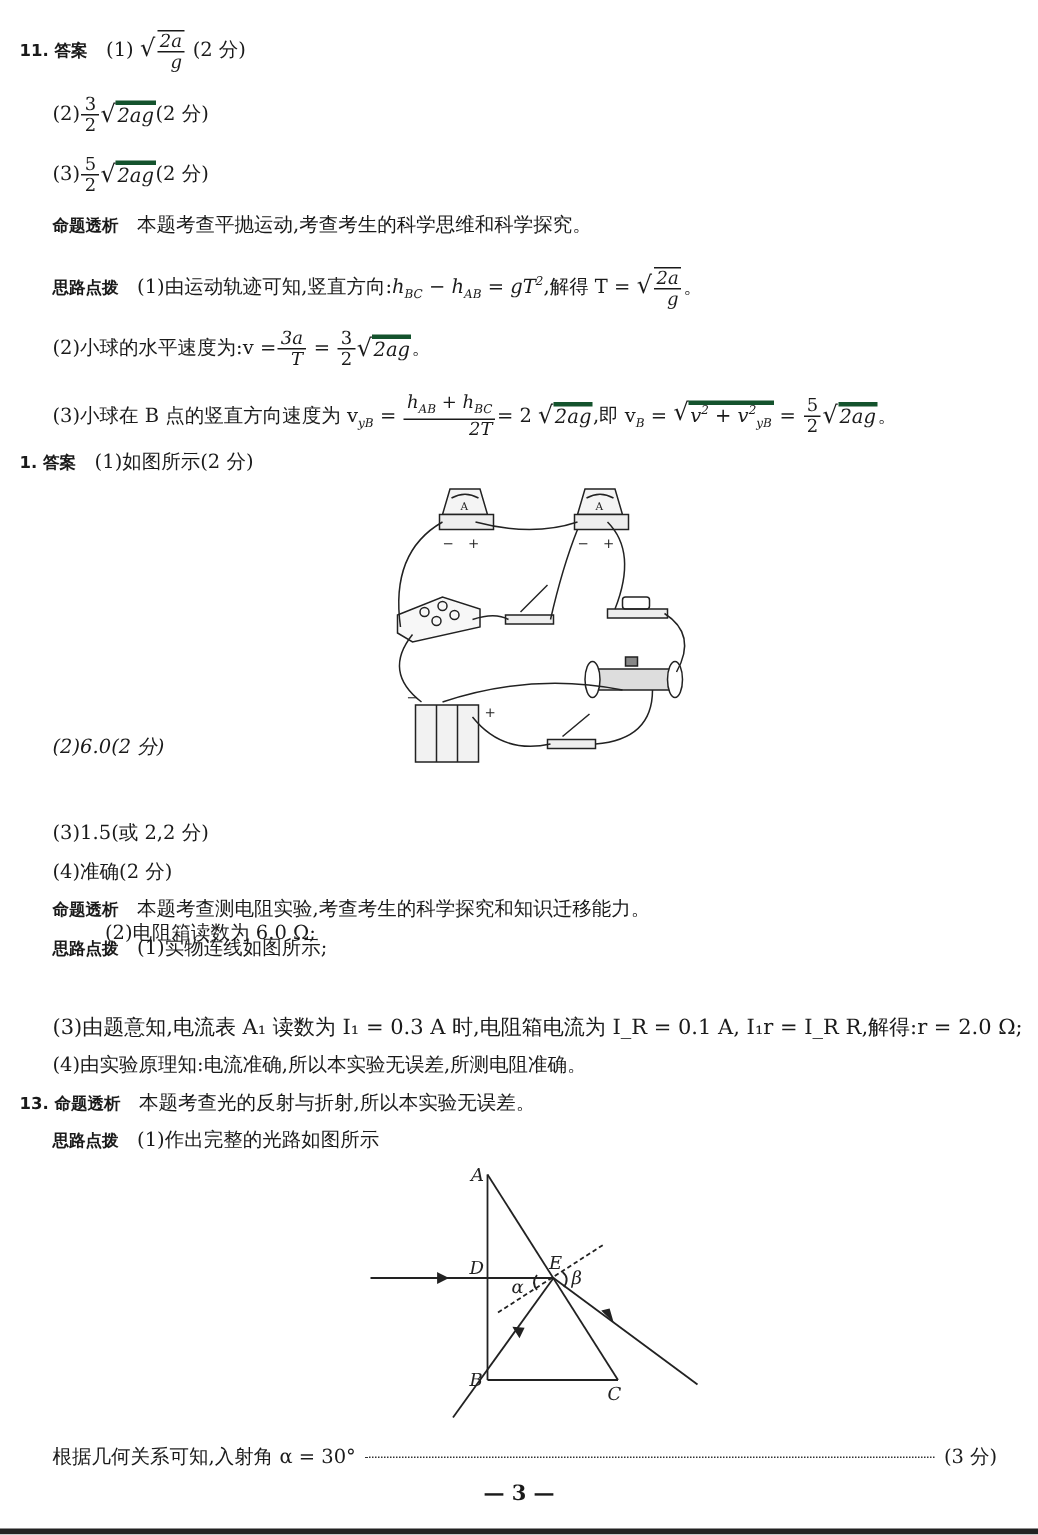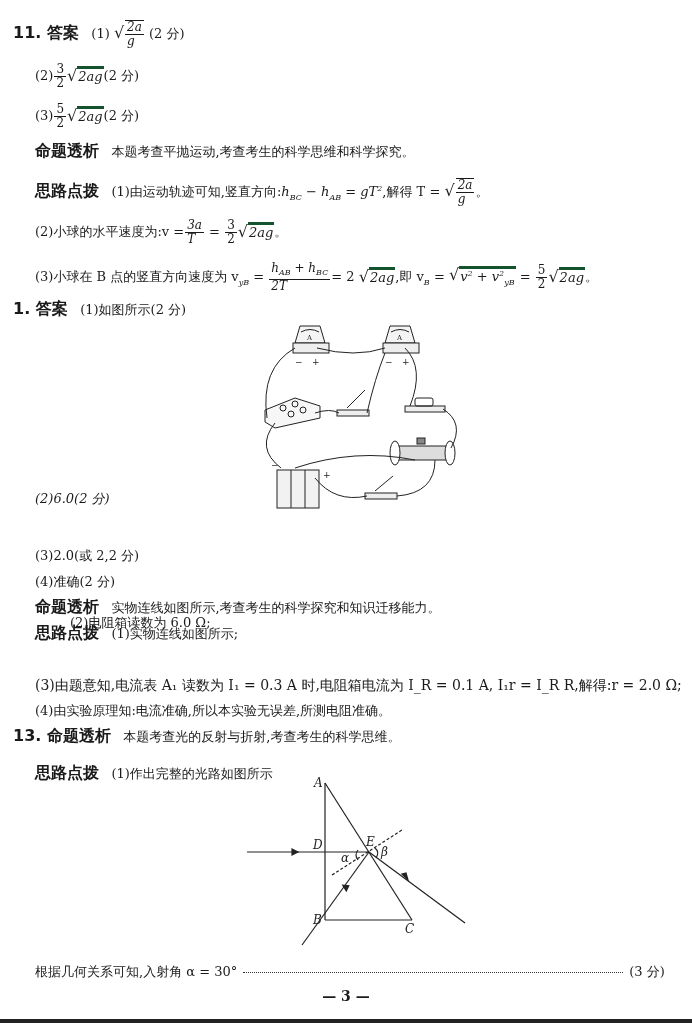--- a/index.html
+++ b/index.html
@@ -1,23 +1,23 @@
 <!DOCTYPE html>
 <html><head>
 <meta charset="utf-8">
 <style>
   html, body { margin: 0; padding: 0; }
   body {
     width: 692px; height: 1023px; background: #ffffff; position: relative; overflow: hidden;
     font-family: "DejaVu Serif", "Liberation Serif", serif; color: #1a1a1a;
   }
   .line { position: absolute; font-size: 13px; white-space: nowrap; line-height: 18px; }
-  .b { font-family: "DejaVu Sans", "Liberation Sans", sans-serif; font-weight: bold; font-size: 16px; }
+  .b { font-family: "DejaVu Sans", "Liberation Sans", sans-serif; font-weight: bold; font-size: 11px; }
   .it { font-style: italic; }
-  .frac { display: inline-block; vertical-align: middle; text-align: left; font-size: 12px; line-height: 13px; margin: 0 1px; }
+  .frac { display: inline-block; vertical-align: middle; text-align: right; font-size: 12px; line-height: 13px; margin: 0 1px; }
   .frac .n { display: block; border-bottom: 1px solid #1a1a1a; padding: 0 2px; }
   .frac .d { display: block; padding: 0 2px; }
   .sqrt { display: inline-block; vertical-align: middle; }
   .sqrt .rad { font-size: 16px; }
   .sqrt .under { border-top: 3px solid #14532d; padding: 0 1px; font-style: italic; }
   sub, sup { font-size: 8px; }
   .dots { display: inline-block; width: 380px; border-bottom: 1px dotted #333; margin: 0 6px; vertical-align: 3px; }
   .figure { position: absolute; }
   .pagenum { position: absolute; left: 0; width: 692px; text-align: center; top: 988px; font-size: 14px; font-weight: bold; }
   .bottom-bar { position: absolute; left: 0; top: 1019px; width: 692px; height: 4px; background: #222; }
@@ -121,36 +121,36 @@
     <path d="M112 95 Q120 60 130 35"></path>
     <path d="M188 91 Q210 105 196 130"></path>
     <path d="M20 105 Q0 130 26 150"></path>
     <path d="M40 150 Q100 130 160 142"></path>
     <path d="M60 160 Q80 185 112 178"></path>
     <path d="M142 178 Q180 175 180 142"></path>
   </g>
 </svg>
 
 <div class="line" style="left:35px; top:490px;font-style:italic;">(2)6.0(2 分)</div>
-<div class="line" style="left:35px; top:547px;">(3)2.0(或 2,2 分)</div>
+<div class="line" style="left:35px; top:547px;">(3)1.5(或 2,2 分)</div>
 <div class="line" style="left:35px; top:573px;">(4)准确(2 分)</div>
 <div class="line" style="left:35px; top:598px;">
-  <span class="b">命题透析</span>&nbsp;&nbsp;&nbsp;<span>实物连线如图所示,考查考生的科学探究和知识迁移能力。</span>
+  <span class="b">命题透析</span>&nbsp;&nbsp;&nbsp;<span>本题考查测电阻实验,考查考生的科学探究和知识迁移能力。</span>
 </div>
 <div class="line" style="left:35px; top:624px;">
   <span class="b">思路点拨</span>&nbsp;&nbsp;&nbsp;<span>(1)实物连线如图所示;</span>
 </div>
 <div class="line" style="left:35px; top:614px;margin-left:35px;">(2)电阻箱读数为 6.0 Ω;</div>
 <div class="line" style="left:35px; top:676px; font-size:14px;">(3)由题意知,电流表 A₁ 读数为 I₁ = 0.3 A 时,电阻箱电流为 I_R = 0.1 A, I₁r = I_R R,解得:r = 2.0 Ω;</div>
 <div class="line" style="left:35px; top:702px;">(4)由实验原理知:电流准确,所以本实验无误差,所测电阻准确。</div>
 
 <div class="line" style="left:13px; top:727px;">
-  <span class="b">13. 命题透析</span>&nbsp;&nbsp;&nbsp;<span>本题考查光的反射与折射,考查考生的科学思维。</span>
+  <span class="b">13. 命题透析</span>&nbsp;&nbsp;&nbsp;<span>本题考查光的反射与折射,所以本实验无误差。</span>
 </div>
-<div class="line" style="left:35px; top:752px;margin-top:12px;">
+<div class="line" style="left:35px; top:752px;">
   <span class="b">思路点拨</span>&nbsp;&nbsp;&nbsp;<span>(1)作出完整的光路如图所示</span>
 </div>
 
 <svg class="figure" style="left:230px; top:770px;" width="250" height="190" viewBox="0 0 250 190">
   <g stroke="#222" stroke-width="1.2" fill="none">
 
     <line x1="95" y1="13" x2="95" y2="150"></line>
     <line x1="95" y1="150" x2="182" y2="150"></line>
     <line x1="95" y1="13" x2="182" y2="150"></line>
 

